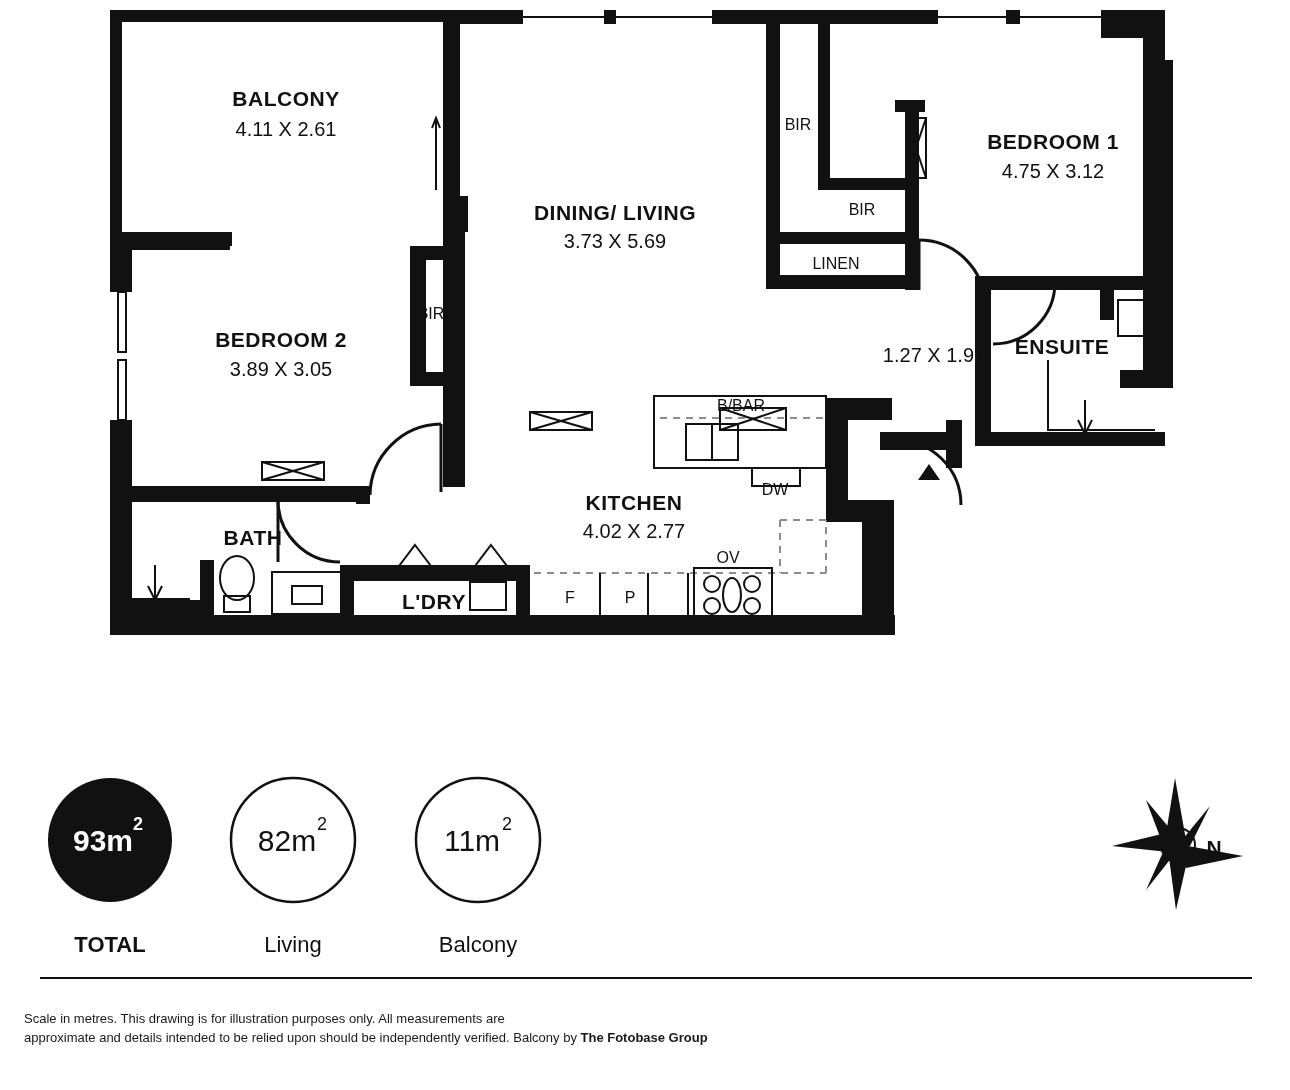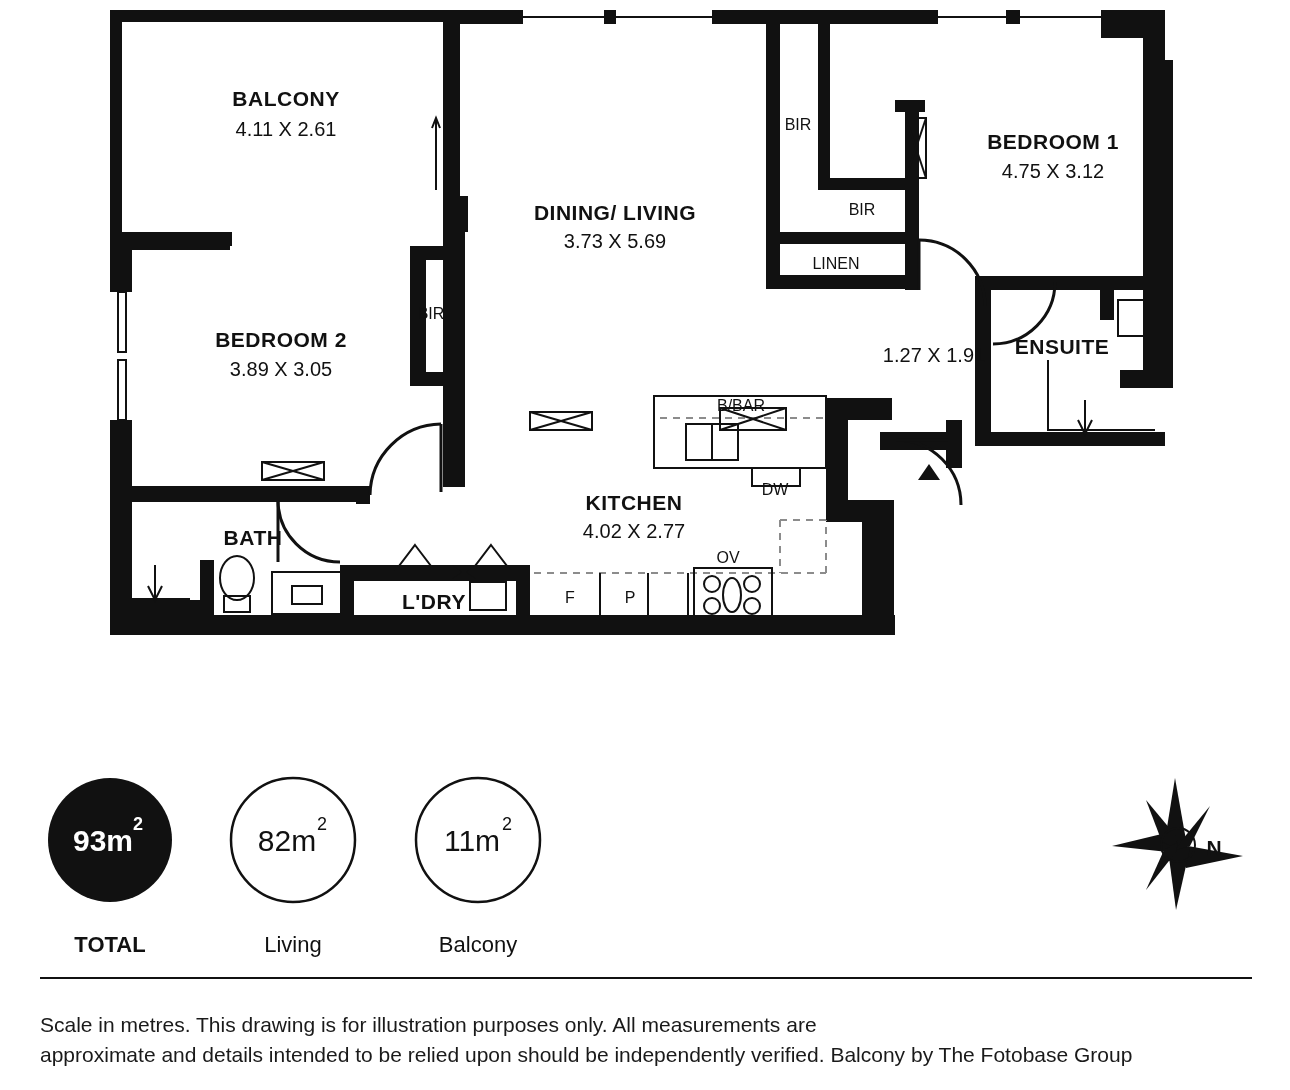--- a/index.html
+++ b/index.html
@@ -39,28 +39,28 @@
   .area-circle-open { fill: #ffffff; stroke: #111111; stroke-width: 2.5; }
   .area-txt-light { fill: #ffffff; font-size: 30px; font-weight: bold; text-anchor: middle; dominant-baseline: middle; }
   .area-txt-dark { fill: #111111; font-size: 30px; text-anchor: middle; dominant-baseline: middle; }
   .area-sup-light { fill: #ffffff; font-size: 18px; font-weight: bold; }
   .area-sup-dark { fill: #111111; font-size: 18px; }
   .area-cap-bold { fill: #111111; font-size: 22px; font-weight: bold; text-anchor: middle; }
   .area-cap { fill: #111111; font-size: 22px; text-anchor: middle; }
   .divider { stroke: #111111; stroke-width: 2; }
   .footer-text {
     position: absolute;
-    left: 40px;
+    left: 24px;
     top: 1010px;
     width: 1230px;
-    font-size: 21px;
+    font-size: 13px;
     line-height: 1.45;
     color: #1a1a1a;
   }
-  .footer-text b { font-weight: normal; }
+  .footer-text b { font-weight: bold; }
 </style>
 </head>
 <body>
 
 <svg id="plan" viewBox="0 0 1290 1090">
 
   <g>
 
     <rect class="wall" x="110" y="10" width="12" height="222"></rect>
     <rect class="wall" x="110" y="232" width="22" height="60"></rect>

